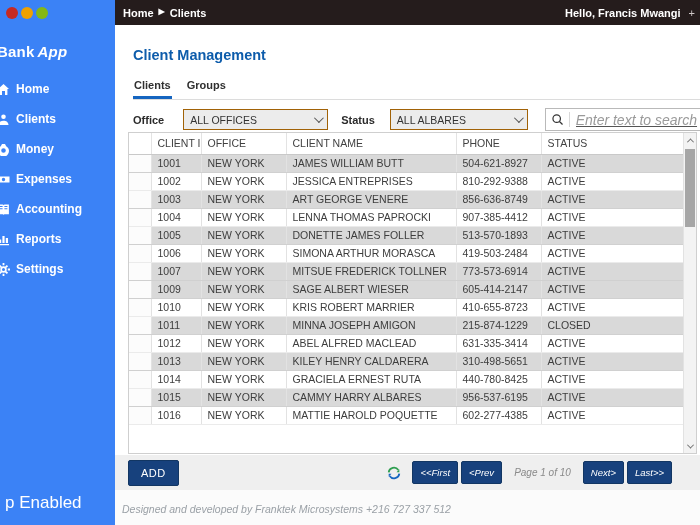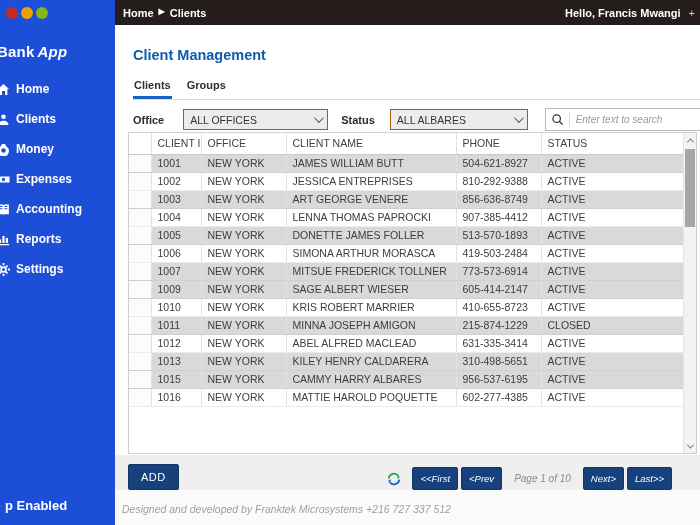--- a/index.html
+++ b/index.html
@@ -1,28 +1,28 @@
 <!DOCTYPE html>
 <html><head>
 <meta charset="utf-8">
 <style>
   * { margin:0; padding:0; box-sizing:border-box; font-family:"Liberation Sans", sans-serif; }
   html,body { width:700px; height:525px; overflow:hidden; background:#fff; position:relative; }
 
   
-  .sidebar { position:absolute; left:0; top:0; width:115px; height:525px; background:#1d4ed8; z-index:3; }
+  .sidebar { position:absolute; left:0; top:0; width:115px; height:525px; background:#3b82f6; z-index:3; }
   .window-dots { display:flex; gap:3px; padding:7px 0 0 6px; }
   .window-dot { width:12px; height:12px; border-radius:50%; }
   .logo { color:#fff; font-size:15px; font-weight:bold; margin:24px 0 0 -3px; white-space:nowrap; letter-spacing:.2px; }
   .logo .app { font-style:italic; margin-left:3px; }
   .nav { list-style:none; margin-top:17px; }
   .nav li { display:flex; align-items:center; color:#fff; font-weight:bold; font-size:12px; padding:5px 0; margin-bottom:6px; cursor:default; white-space:nowrap; }
   .nav .nav-ic { width:13px; height:13px; margin-left:-3px; margin-right:6px; flex:0 0 auto; }
   .nav svg { display:block; width:13px; height:13px; fill:#fff; }
-  .sidebar-bottom { position:absolute; left:5px; bottom:12px; color:#fff; font-weight:bold; font-size:13px; }
+  .sidebar-bottom { position:absolute; left:5px; bottom:12px; color:#fff; font-weight:normal; font-size:17px; }
 
   
   .topbar { position:absolute; left:115px; top:0; width:585px; height:25px; background:#251c1c; display:flex; align-items:center; color:#fff; font-size:11px; font-weight:bold; padding:0 5px 0 8px; }
   .crumb-sep { font-size:8px; margin:0 5px; position:relative; top:-1px; }
   .topbar .greeting { margin-left:auto; }
   .plus-glyph { margin-left:8px; font-weight:normal; color:#cfc8c8; font-size:11px; }
 
   
   .main { position:absolute; left:115px; top:25px; width:585px; height:465px; background:#fff; }
   .page-title { color:#0d5cab; font-weight:bold; font-size:14.5px; margin:22px 0 0 18px; }
@@ -33,42 +33,42 @@
   .filters { display:flex; align-items:center; margin:8px 0 0 18px; font-size:11px; }
   .filter-label { font-weight:bold; color:#2b2b2b; }
   .select { display:flex; align-items:center; justify-content:space-between; background:#ececec; border:1px solid #a16207; height:21px; font-size:10.5px; color:#333; padding:0 6px; cursor:pointer; }
   .select .chev { width:7px; height:7px; border-right:1.4px solid #555; border-bottom:1.4px solid #555; transform:rotate(45deg) translateY(-2px); margin-left:6px; }
   .sel-office { width:145px; margin-left:19px; }
   .sel-status { width:138px; margin-left:15px; }
   .lbl-status { margin-left:13px; }
   .searchbox { display:flex; align-items:center; background:#fff; border:1px solid #b9b9b9; height:23px; margin-left:17px; flex:1; margin-right:-2px; }
   .searchbox svg { flex:0 0 auto; margin:0 5px; }
   .search-sep { width:1px; height:15px; background:#d8d8d8; margin-right:6px; }
-  .searchbox input { border:0; outline:0; font-style:italic; font-size:10px; color:#555; width:100%; background:transparent; }
+  .searchbox input { border:0; outline:0; font-style:italic; font-size:14px; color:#555; width:100%; background:transparent;text-decoration:underline; }
   .searchbox input::placeholder { color:#9a9a9a; }
 
   
   .grid-wrap { position:absolute; left:13px; top:107px; width:569px; height:322px; border:1px solid #cfcfcf; background:#fff; overflow:hidden; }
   table { border-collapse:collapse; table-layout:fixed; width:555px; font-size:10.5px; }
   col.c-gut{width:22px;} col.c-id{width:50px;} col.c-office{width:85px;} col.c-name{width:170px;} col.c-phone{width:85px;} col.c-status{width:143px;}
   th { font-weight:normal; color:#414141; text-align:left; height:21px; padding:0 6px; border-bottom:1px solid #c9c9c9; border-right:1px solid #e3e3e3; white-space:nowrap; overflow:hidden; }
   td { color:#3d3d3d; height:18px; padding:0 6px; border-bottom:1px solid #ebebeb; border-right:1px solid #e2e2e2; white-space:nowrap; overflow:hidden; }
   tr.alt td { background:#d9d9d9; border-bottom-color:#d0d0d0; }
   td.gut, tr.alt td.gut { background:#fcfcfc; }
 
   
   .vscroll { position:absolute; top:0; right:0; bottom:0; width:13px; background:#f3f3f3; border-left:1px solid #e2e2e2; }
   .scroll-btn { position:absolute; left:0; width:100%; height:14px; display:flex; align-items:center; justify-content:center; cursor:pointer; }
   .scroll-btn span { width:5px; height:5px; border-right:1.3px solid #6f6f6f; border-bottom:1.3px solid #6f6f6f; }
   .scroll-up { top:0; } .scroll-up span { transform:rotate(-135deg) translate(-1px,-1px); }
   .scroll-down { bottom:0; } .scroll-down span { transform:rotate(45deg) translate(-1px,-1px); }
   .scroll-thumb { position:absolute; left:1px; top:16px; width:10px; height:78px; background:#a6a6a6; cursor:pointer; }
 
   
-  .action-band { position:absolute; left:0; top:430px; width:100%; height:35px; background:#efefef; display:flex; align-items:flex-end; }
+  .action-band { position:absolute; left:0; top:430px; width:100%; height:35px; background:#efefef; display:flex; align-items:center; }
   .btn { background:#17417d; color:#fff; border:1px solid #123663; border-radius:2px; cursor:pointer; }
   .add-btn { font-size:11px; padding:6px 12px; margin-left:13px; letter-spacing:.5px; }
   .pager { display:flex; align-items:center; margin-left:auto; margin-right:28px; gap:3px; }
   .refresh { width:16px; height:16px; margin-right:7px; cursor:pointer; }
   .page-btn { font-size:9.5px; font-style:italic; padding:5px 7px; }
   .page-info { font-size:10px; font-style:italic; color:#8a8a8a; margin:0 9px; white-space:nowrap; }
 
   
   .footer { position:absolute; left:115px; top:490px; width:585px; height:35px; background:#fbfbfb; }
   .footer-text { font-style:italic; color:#9aa0a6; font-size:10.5px; margin:13px 0 0 7px; }
@@ -291,20 +291,28 @@
         <td>ACTIVE</td>
       </tr>
           <tr class="alt">
         <td class="gut"></td>
         <td>1013</td>
         <td>NEW YORK</td>
         <td>KILEY HENRY CALDARERA</td>
         <td>310-498-5651</td>
         <td>ACTIVE</td>
       </tr>
+          <tr>
+        <td class="gut"></td>
+        <td>1014</td>
+        <td>NEW YORK</td>
+        <td>GRACIELA ERNEST RUTA</td>
+        <td>440-780-8425</td>
+        <td>ACTIVE</td>
+      </tr>
           <tr class="alt">
         <td class="gut"></td>
         <td>1015</td>
         <td>NEW YORK</td>
         <td>CAMMY HARRY ALBARES</td>
         <td>956-537-6195</td>
         <td>ACTIVE</td>
       </tr>
           <tr>
         <td class="gut"></td>

